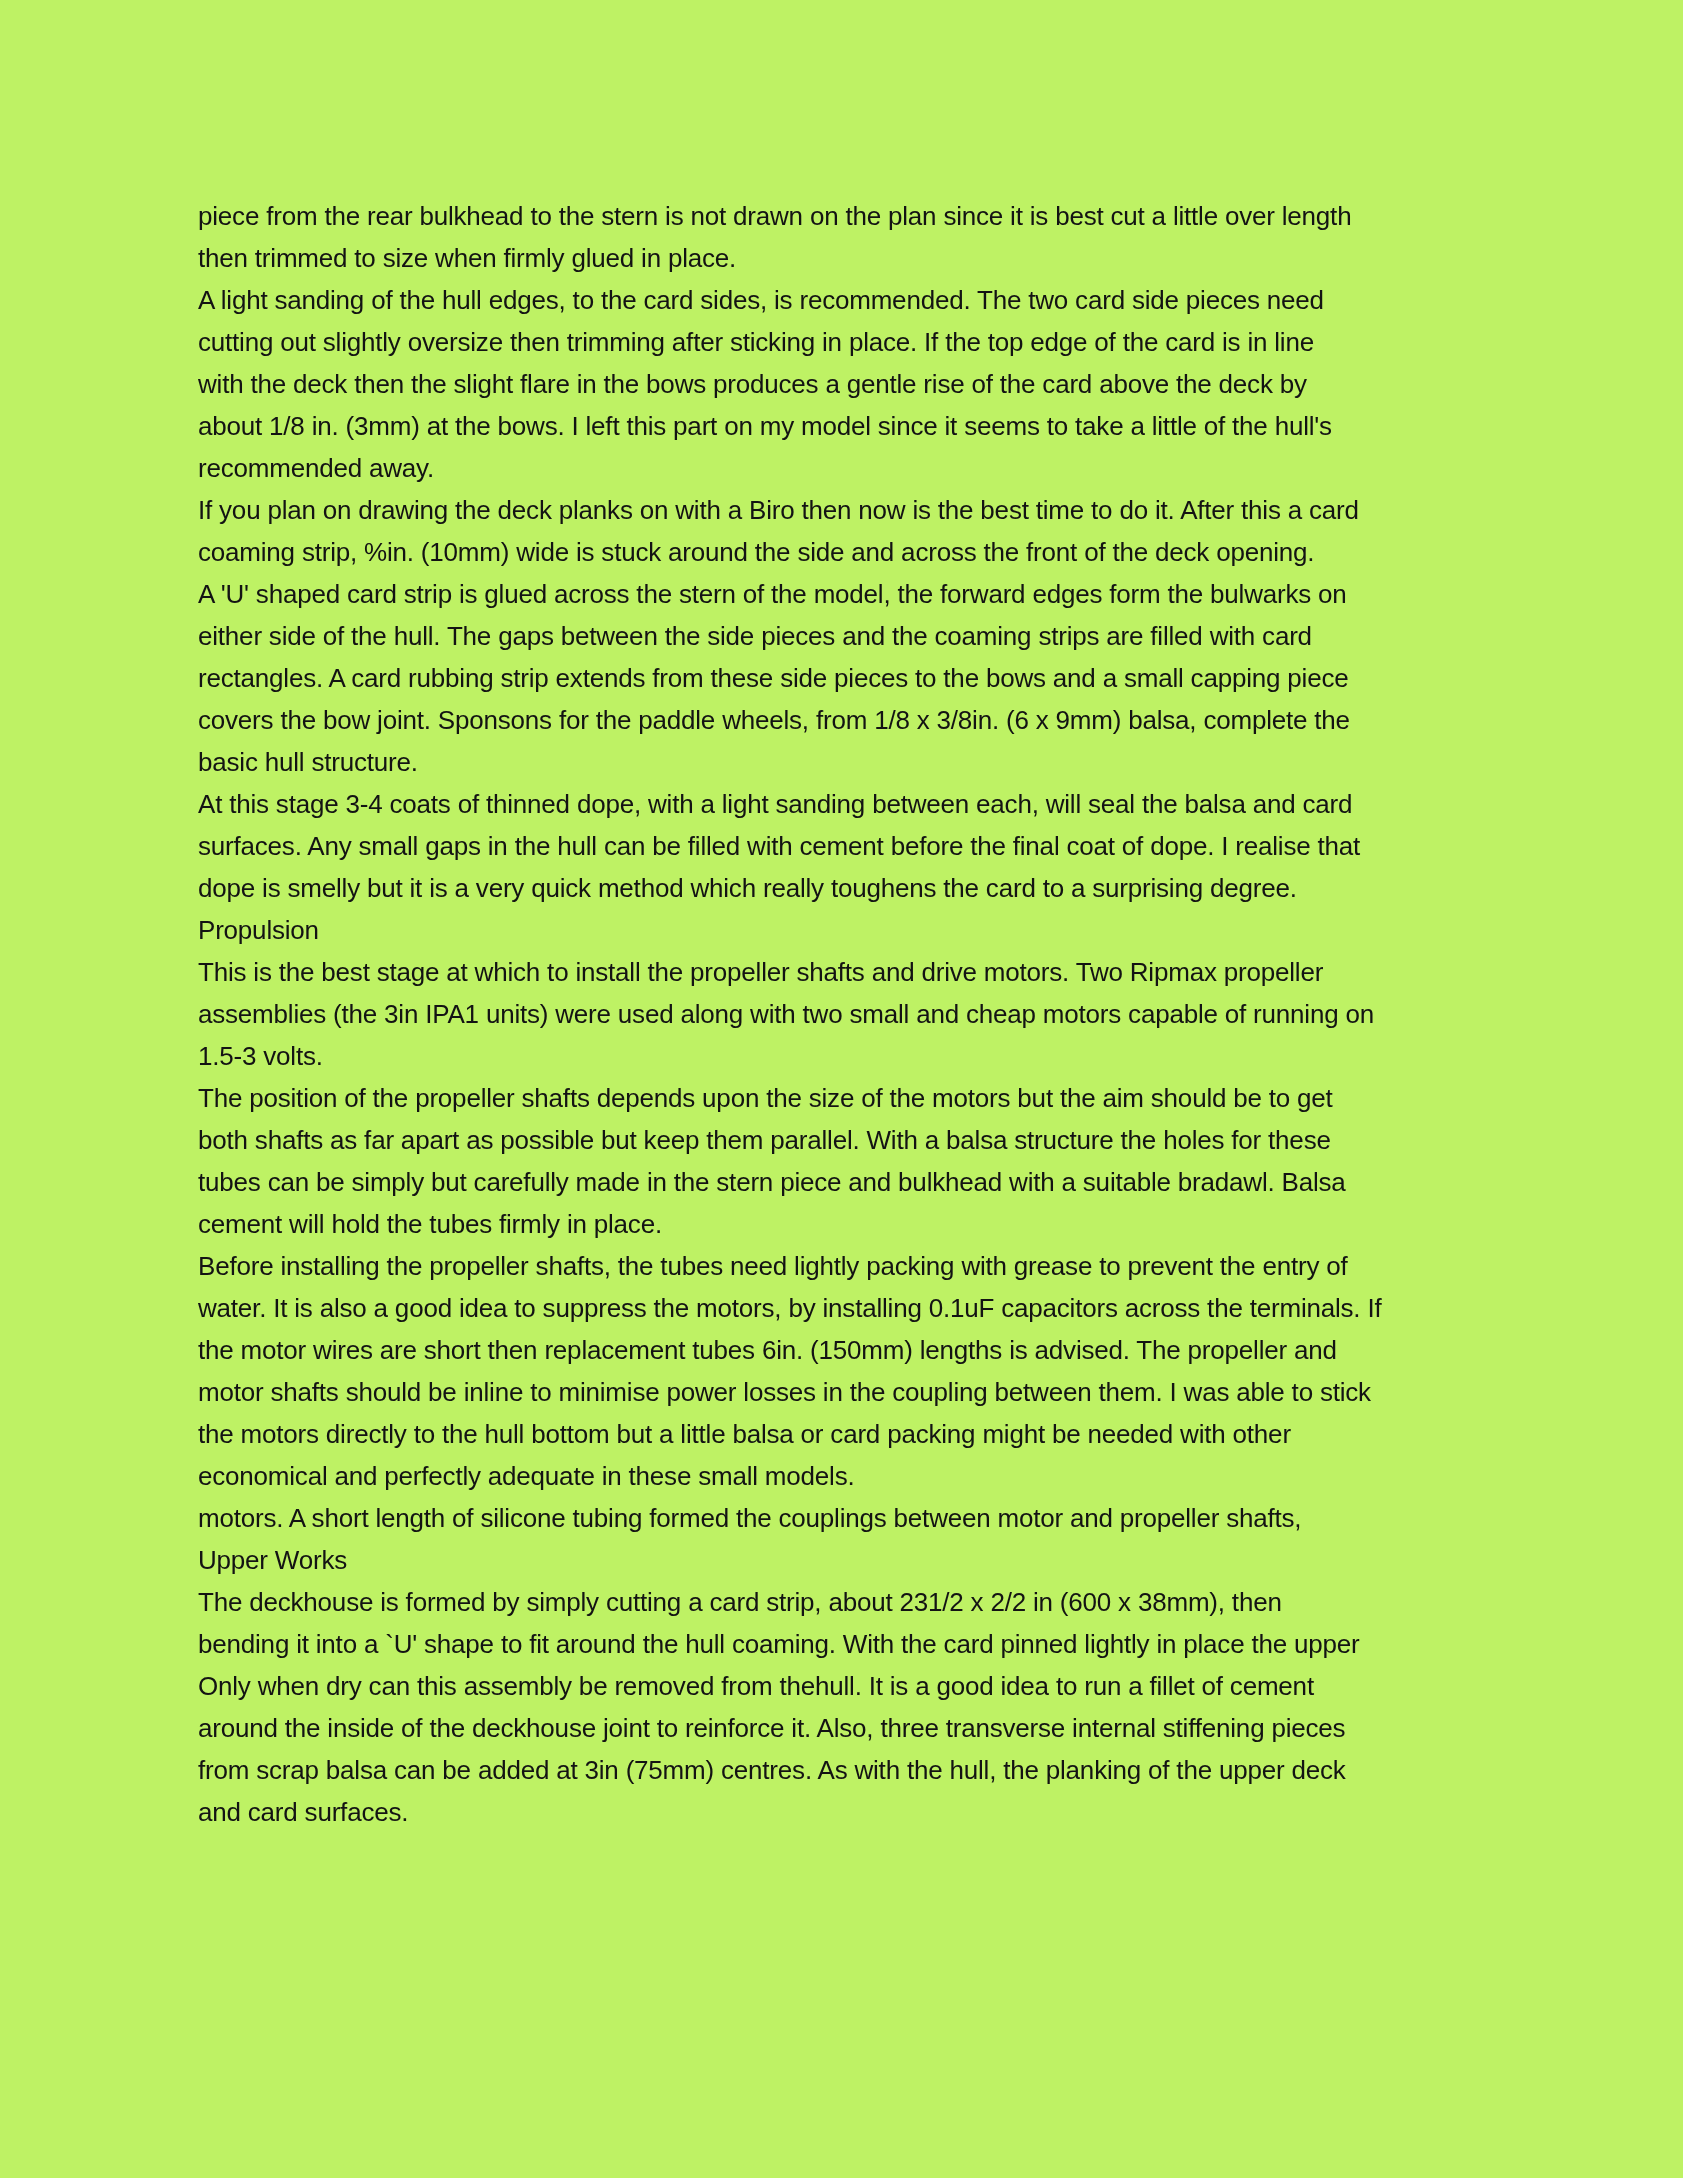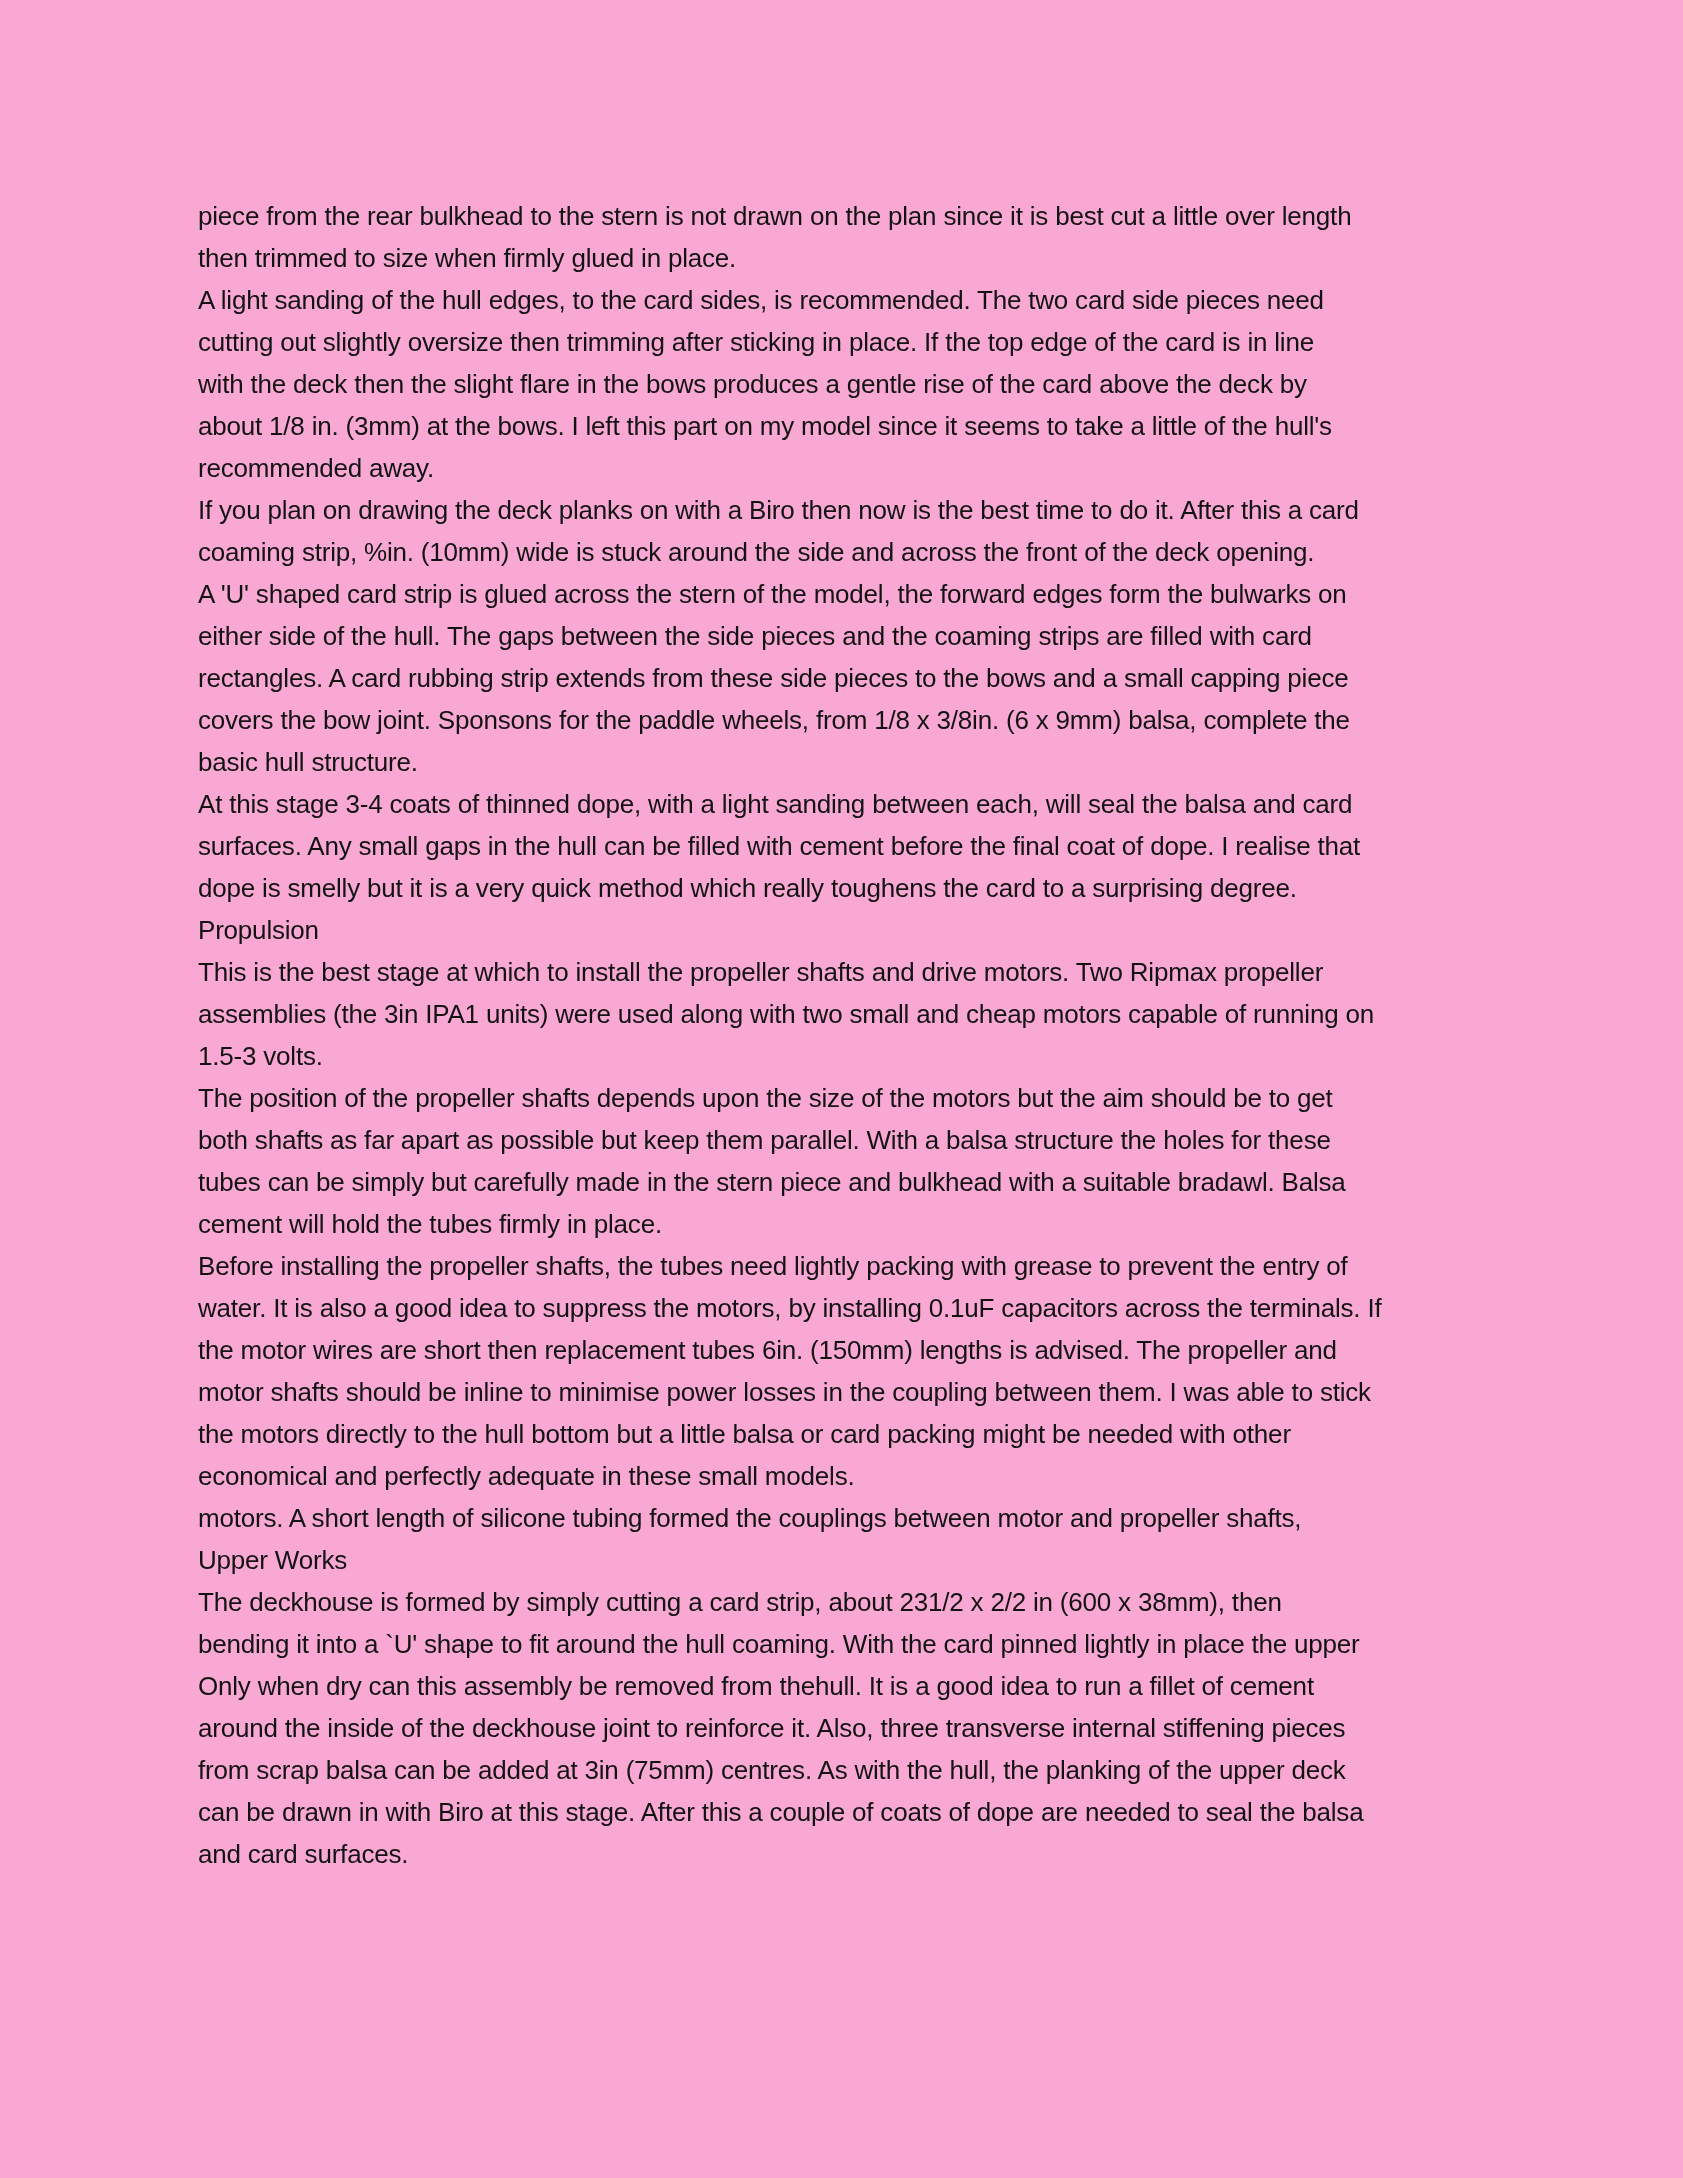--- a/index.html
+++ b/index.html
@@ -13,21 +13,21 @@
     background: #ffffff;
     overflow: hidden;
     font-family: "Liberation Sans", "DejaVu Sans", sans-serif;
   }
   .doc-page {
     position: absolute;
     left: 0;
     top: 0;
     width: 1683px;
     height: 2178px;
-    background: #f9a8d4;
+    background: #bef264;
   }
   .doc-text {
     position: absolute;
     left: 198px;
     top: 195px;
     width: 1317px;
     color: #131313;
     font-size: 26px;
     letter-spacing: -0.2px;
     line-height: 42px;
@@ -74,17 +74,16 @@
       <div class="line">motor shafts should be inline to minimise power losses in the coupling between them. I was able to stick</div>
       <div class="line">the motors directly to the hull bottom but a little balsa or card packing might be needed with other</div>
       <div class="line">economical and perfectly adequate in these small models.</div>
       <div class="line">motors. A short length of silicone tubing formed the couplings between motor and propeller shafts,</div>
       <div class="line">Upper Works</div>
       <div class="line">The deckhouse is formed by simply cutting a card strip, about 231/2 x 2/2 in (600 x 38mm), then</div>
       <div class="line">bending it into a `U' shape to fit around the hull coaming. With the card pinned lightly in place the upper</div>
       <div class="line">Only when dry can this assembly be removed from thehull. It is a good idea to run a fillet of cement</div>
       <div class="line">around the inside of the deckhouse joint to reinforce it. Also, three transverse internal stiffening pieces</div>
       <div class="line">from scrap balsa can be added at 3in (75mm) centres. As with the hull, the planking of the upper deck</div>
-      <div class="line">can be drawn in with Biro at this stage. After this a couple of coats of dope are needed to seal the balsa</div>
       <div class="line">and card surfaces.</div>
     </div>
 </div>
 
 
 </body></html>

